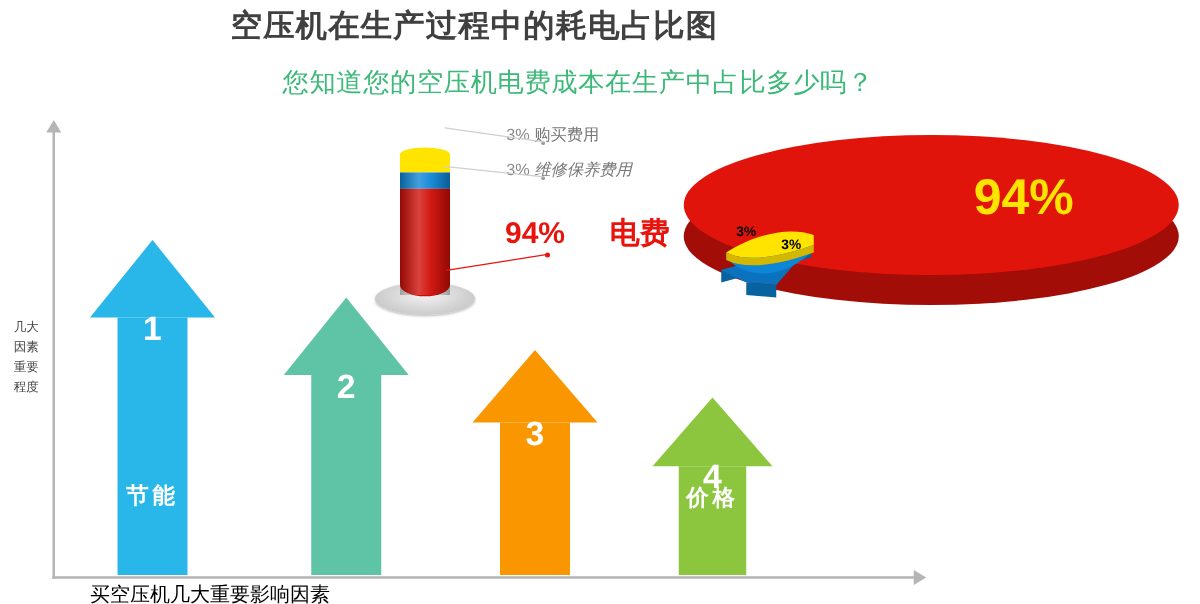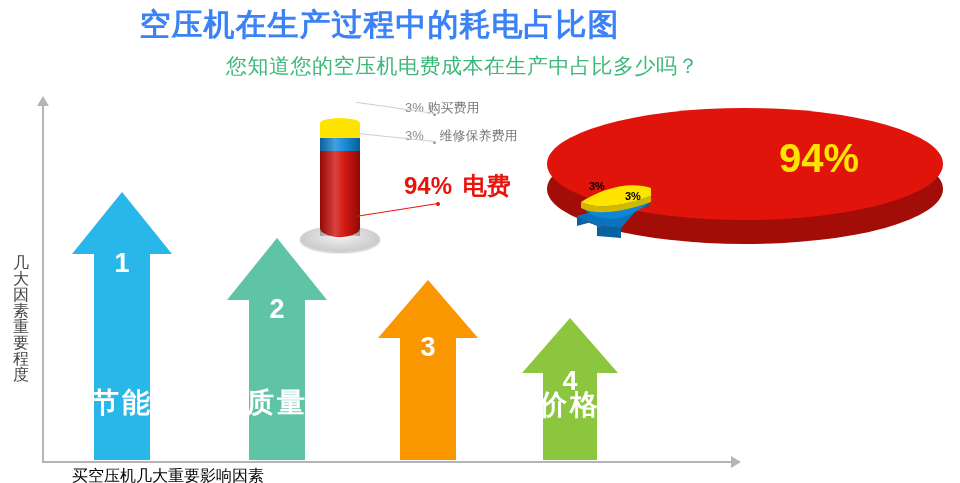--- a/index.html
+++ b/index.html
@@ -8,21 +8,21 @@
     background:#ffffff;
     font-family:"Liberation Sans","DejaVu Sans",sans-serif;
     overflow:hidden;
     position:relative;
   }
   .canvas{position:absolute;left:0;top:0;width:960px;height:483px;}
 
   
   .title{
     position:absolute;left:0;top:4px;width:759px;text-align:center;
-    font-size:31px;font-weight:bold;color:#3b82f6;letter-spacing:1px;
+    font-size:25px;font-weight:bold;color:#404040;letter-spacing:1px;
   }
   .subtitle{
     position:absolute;left:0;top:52px;width:925px;text-align:center;
     font-size:21px;color:#3cb878;letter-spacing:0.5px;
   }
 
   
   .axis-v{position:absolute;left:42px;top:105px;width:2px;height:358px;background:#b5b5b5;}
   .axis-v:before{
     content:"";position:absolute;left:-5px;top:-9px;
@@ -30,42 +30,42 @@
     border-bottom:10px solid #b5b5b5;
   }
   .axis-h{position:absolute;left:42px;top:461px;width:690px;height:2px;background:#b5b5b5;}
   .axis-h:after{
     content:"";position:absolute;right:-9px;top:-5px;
     border-top:6px solid transparent;border-bottom:6px solid transparent;
     border-left:10px solid #b5b5b5;
   }
   .ylabel{
     position:absolute;left:10px;top:255px;width:22px;
-    font-size:16px;color:#444;line-height:16px;text-align:center;
+    font-size:10px;color:#444;line-height:16px;text-align:center;
     letter-spacing:0px;
   }
   .xlabel{
     position:absolute;left:72px;top:466px;font-size:16px;color:#000000;font-family:Liberation Serif, serif;
   }
 
   
   .arrow{position:absolute;}
   .arrow .head{
     width:0;height:0;position:absolute;left:0;top:0;
     border-left-style:solid;border-right-style:solid;border-bottom-style:solid;
     border-left-color:transparent;border-right-color:transparent;
   }
   .arrow .body{position:absolute;left:50%;transform:translateX(-50%);}
   .arrow .num{
     position:absolute;left:0;width:100%;text-align:center;
     color:#ffffff;font-size:27px;font-weight:bold;
   }
   .arrow .cap{
     position:absolute;left:0;width:100%;text-align:center;
-    color:#ffffff;font-size:28px;font-weight:bold;letter-spacing:3px;
+    color:#ffffff;font-size:18px;font-weight:bold;letter-spacing:3px;
   }
 
   
   .cyl-wrap{position:absolute;left:300px;top:118px;width:80px;height:140px;}
   .cyl-base{
     position:absolute;left:0;top:108px;width:80px;height:26px;
     border-radius:50%;
     background:radial-gradient(ellipse at 50% 40%, #f2f2f2 0%, #d3d3d3 55%, #bdbdbd 100%);
     box-shadow:0 1px 2px rgba(0,0,0,.25);
   }
@@ -127,21 +127,20 @@
     <div class="head" style="border-left-width:50px;border-right-width:50px;border-bottom-width:62px;border-bottom-color:#29b6e8;"></div>
     <div class="body" style="top:62px;width:56px;height:206px;background:#29b6e8;"></div>
     <div class="num" style="top:56px;">1</div>
     <div class="cap" style="top:192px;">节能</div>
   </div>
 
   <div class="arrow" style="left:227px;top:238px;width:100px;height:222px;">
     <div class="head" style="border-left-width:50px;border-right-width:50px;border-bottom-width:62px;border-bottom-color:#5fc4a5;"></div>
     <div class="body" style="top:62px;width:56px;height:160px;background:#5fc4a5;"></div>
     <div class="num" style="top:56px;">2</div>
-    <div class="cap" style="top:146px;">质量</div>
   </div>
 
   <div class="arrow" style="left:378px;top:280px;width:100px;height:180px;">
     <div class="head" style="border-left-width:50px;border-right-width:50px;border-bottom-width:58px;border-bottom-color:#fa9600;"></div>
     <div class="body" style="top:58px;width:56px;height:122px;background:#fa9600;"></div>
     <div class="num" style="top:52px;">3</div>
   </div>
 
   <div class="arrow" style="left:522px;top:318px;width:96px;height:142px;">
     <div class="head" style="border-left-width:48px;border-right-width:48px;border-bottom-width:55px;border-bottom-color:#8cc63e;"></div>
@@ -164,28 +163,28 @@
 
   <div class="callout" style="left:405px;top:99px;">
     <span class="pct">3%</span>
     <span class="lbl" style="margin-left:0;">购买费用</span>
   </div>
   <div class="dot" style="left:433px;top:113px;"></div>
   <div class="leader" style="left:355px;top:113px;width:80px;transform:rotate(8deg);transform-origin:right center;"></div>
 
   <div class="callout" style="left:405px;top:127px;">
     <span class="pct">3%</span>
-    <span class="lbl" style="margin-left:12px;">维修保养费用</span>
+    <span class="lbl" style="font-style:italic;">维修保养费用</span>
   </div>
   <div class="dot" style="left:433px;top:141px;"></div>
   <div class="leader" style="left:355px;top:141px;width:80px;transform:rotate(6deg);transform-origin:right center;"></div>
 
   <div class="callout-red" style="left:404px;top:170px;font-size:24px;">
     <span>94%</span>
-    <span style="margin-left:4px;text-align:right;">电费</span>
+    <span style="margin-left:29px;text-align:right;">电费</span>
   </div>
   <div class="dot-red" style="left:436px;top:202px;"></div>
   <div class="leader-red" style="left:356px;top:203px;width:82px;transform:rotate(-9deg);transform-origin:right center;"></div>
 
   <div class="pie-wrap">
     <div class="pie-side"></div>
     <div class="pie-top"></div>
 
     <svg class="pie-slice" width="160" height="120" style="left:12px;top:32px;" viewBox="0 0 160 120">
 

